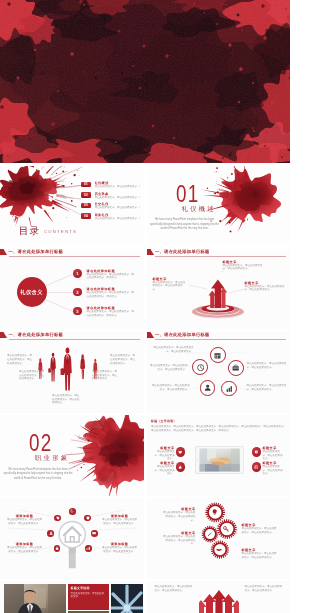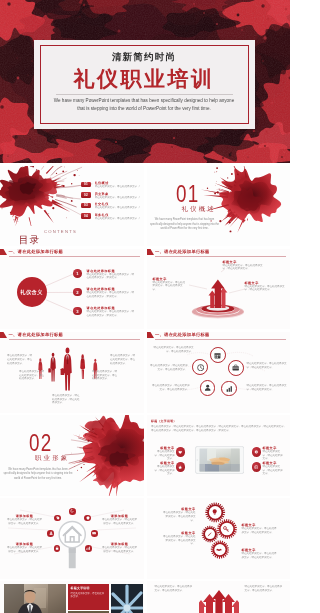--- a/index.html
+++ b/index.html
@@ -32,21 +32,21 @@
   .hdr{position:absolute;left:0;top:0.4px;right:0;height:10px;}
   .hdr .flag{position:absolute;left:0;top:0;width:7px;height:6px;}
   .hdr .htxt{position:absolute;left:8.5px;top:0.5px;font-size:4.3px;line-height:1;
              color:#b2262b;font-weight:700;letter-spacing:0.25px;white-space:nowrap;}
   .hdr .hline{position:absolute;left:8.5px;right:4px;top:6.6px;height:0.55px;background:#dba9ad;}
 
   .tiny{font-size:2.5px;line-height:1.45;color:#8f8f8f;}
   .tinyhd{font-size:3.1px;color:#b22026;font-weight:700;letter-spacing:0.45px;line-height:1.35;}
 
   
-  .c-title{position:absolute;left:18.7px;top:69px;font-size:9.6px;color:#8d1a20;
+  .c-title{position:absolute;left:18.7px;top:60px;font-size:9.6px;color:#8d1a20;
            font-weight:400;letter-spacing:1.2px;line-height:1;}
   .c-en{position:absolute;left:44px;top:64.6px;font-size:4.2px;color:#ab6f74;
         letter-spacing:1.25px;font-weight:400;line-height:1;}
   .c-list{position:absolute;left:81px;top:15.5px;right:4px;}
   .c-item{display:flex;align-items:flex-start;height:10.5px;}
   .c-num{width:10px;height:5.6px;border-radius:1.2px;
          background:linear-gradient(180deg,#c23138,#9d161d);color:#fff;
          font-size:3.1px;font-weight:700;display:flex;align-items:center;
          justify-content:center;flex:none;margin-top:0.6px;letter-spacing:0.2px;}
   .c-txt{margin-left:3.5px;width:50px;overflow:hidden;}
@@ -227,27 +227,20 @@
           <circle cx="133" cy="66" r="0.8" fill="#c9303a" opacity="0.8"></circle>
           <circle cx="35" cy="50" r="1.1" fill="#c9303a" opacity="0.8"></circle>
           <circle cx="238" cy="15" r="1.4" fill="#170309" opacity="0.8"></circle>
           <circle cx="92" cy="150" r="0.7" fill="#b02028" opacity="0.8"></circle>
           <circle cx="84" cy="5" r="1.3" fill="#b02028" opacity="0.5"></circle>
           <circle cx="284" cy="152" r="1.2" fill="#c9303a" opacity="0.6"></circle>
           <circle cx="138" cy="113" r="0.8" fill="#44090f" opacity="0.8"></circle>
         </g>
     <rect width="290" height="163" filter="url(#rough)" fill="#12020a" opacity="0.45"></rect>
   </svg>
-  <div class="t-panel">
-    <div class="t-inner"></div>
-    <div class="t-sub">清新简约时尚</div>
-    <div class="t-main">礼仪职业培训</div>
-    <div class="t-rule"></div>
-    <div class="t-desc">We have many PowerPoint templates that has been specifically designed to help anyone that is stepping into the world of PowerPoint for the very first time.</div>
-  </div>
 </div>
 
 <div class="row">
   <div class="slide half">
     <svg class="bgsvg" viewBox="0 0 143.5 80.7" preserveAspectRatio="none">
       <defs>
         <radialGradient id="sp1" cx="36%" cy="38%" r="64%">
           <stop offset="0%" stop-color="#8c1822"></stop>
           <stop offset="40%" stop-color="#93171f"></stop>
           <stop offset="75%" stop-color="#b82730"></stop>

